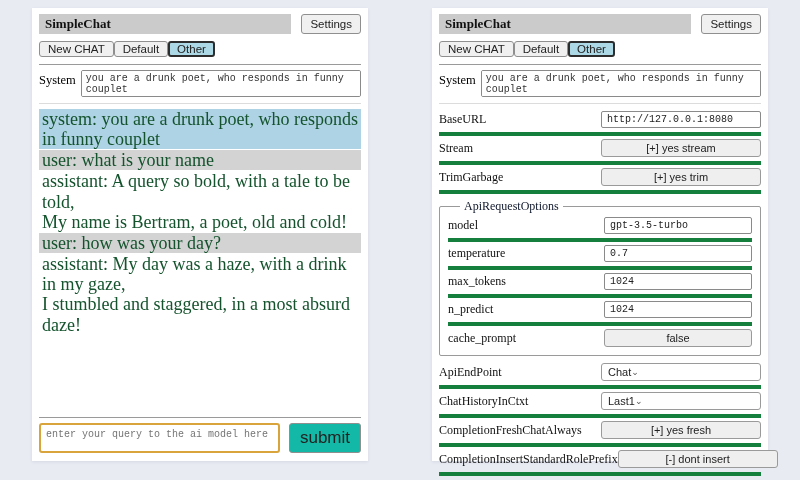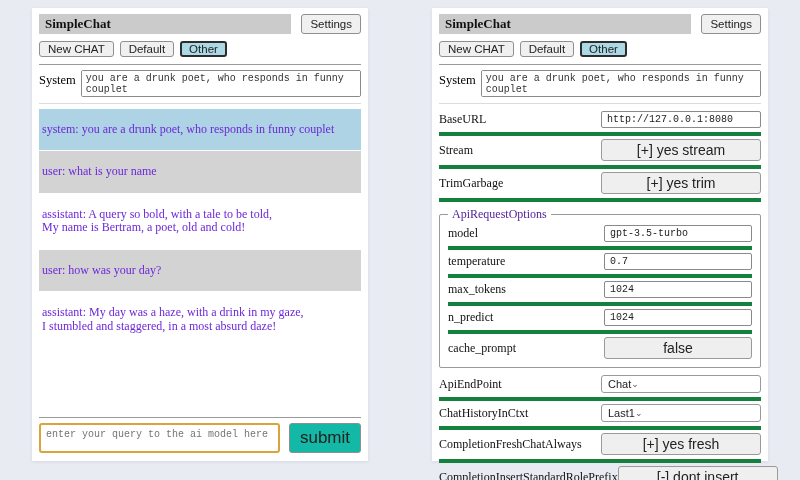--- a/index.html
+++ b/index.html
@@ -12,45 +12,45 @@
     box-shadow: 0 1px 3px rgba(40,50,90,0.10);
   }
   
   .title-row { display: flex; gap: 10px; align-items: stretch; }
   .title-bar { flex: 1; background: #cbcbcb; font-weight: bold; font-size: 13px; padding: 2px 6px; color: #111; }
   .btn {
     font-family: "Liberation Sans", sans-serif; font-size: 11.5px; color: #222;
     background: #f0f0f0; border: 1px solid #8f8f8f; border-radius: 3px;
     padding: 0 8px; cursor: pointer; white-space: nowrap;
   }
-  .session-row { display: flex; gap: 6px; margin-top: 7px; }
+  .session-row { display: flex; gap: 0; margin-top: 7px; }
   .btn.active { background: #add8e6; border: 2px solid #2d2d2d; padding: 0 7px; }
   hr.rule  { border: none; border-top: 1px solid #9a9a9a; margin: 7px 0 5px; }
   hr.faint { border: none; border-top: 1px solid #dcdcdc; margin: 6px 0 3px; }
   
   .system-row { display: flex; gap: 5px; font-size: 12.5px; }
   .system-row .lbl { padding-top: 3px; }
   textarea { font-family: "Liberation Mono", "DejaVu Sans Mono", monospace; font-size: 10px; color: #333; resize: none; outline: none; }
   .system-ta { flex: 1; height: 27px; border: 1px solid #8a8a8a; border-radius: 2px; padding: 2px 4px; }
   
   .chat-log { margin-top: 2px; flex: 1; overflow: hidden; }
-  .msg { font-size: 12px; line-height: 1.12; padding: 14px 3px; margin-bottom: 1px; color: #6d28d9; }
+  .msg { font-size: 18px; line-height: 1.12; padding: 0 3px; margin-bottom: 1px; color: #14532d; }
   .msg.system { background: #aed3e4; }
   .msg.user { background: #d3d3d3; }
   .msg.assistant { white-space: pre-line; }
   
   .settings { margin-top: 1px; }
   .srow { display: grid; grid-template-columns: 1fr 160px; align-items: center; padding: 3px 0 4px; border-bottom: 4px solid #15803d; font-size: 12px; color: #101010; }
   .ctl-input { width: 100%; font-family: "Liberation Mono", "DejaVu Sans Mono", monospace; font-size: 10px; color: #222; border: 1px solid #8a8a8a; border-radius: 2px; padding: 2px 5px; outline: none; }
   .ctl-input::placeholder { color: #9a9a9a; }
-  .ctl-btn { width: 100%; font-family: "Liberation Sans", sans-serif; font-size: 14px; color: #222; background: #efefef; border: 1px solid #9a9a9a; border-radius: 3px; padding: 2px 8px; cursor: pointer; }
+  .ctl-btn { width: 100%; font-family: "Liberation Sans", sans-serif; font-size: 11px; color: #222; background: #efefef; border: 1px solid #9a9a9a; border-radius: 3px; padding: 2px 8px; cursor: pointer; }
   .ctl-select { display: flex; align-items: center; background: #fff; border: 1px solid #9a9a9a; border-radius: 3px; font-family: "Liberation Sans", sans-serif; font-size: 11px; color: #222; padding: 2px 6px; cursor: pointer; }
   .chev { font-size: 9px; color: #555; line-height: 1; }
   fieldset { border: 1px solid #9a9a9a; border-radius: 2px; margin: 5px 0 4px; padding: 0 8px 4px; }
-  legend { font-size: 12px; color: #4c1d95; padding: 0 4px; margin-left: 0; }
+  legend { font-size: 12px; color: #0f172a; padding: 0 4px; margin-left: 12px; }
   fieldset .srow { grid-template-columns: 1fr 148px; gap: 44px; }
   fieldset .srow:last-child { border-bottom: none; }
   
   .footer { margin-top: auto; }
   .query-row { display: flex; gap: 9px; align-items: stretch; }
   .query-ta { flex: 1; height: 30px; border: 1px solid #999; border-radius: 3px; padding: 4px 5px; }
   .query-ta.focused { border: 2px solid #d9a43c; }
   .submit-btn { font-family: "Liberation Sans", sans-serif; font-size: 17px; color: #222; background: #14b8a6; border: 1px solid #8f8f8f; border-radius: 3px; padding: 0 10px; cursor: pointer; }
 </style>
 </head>

